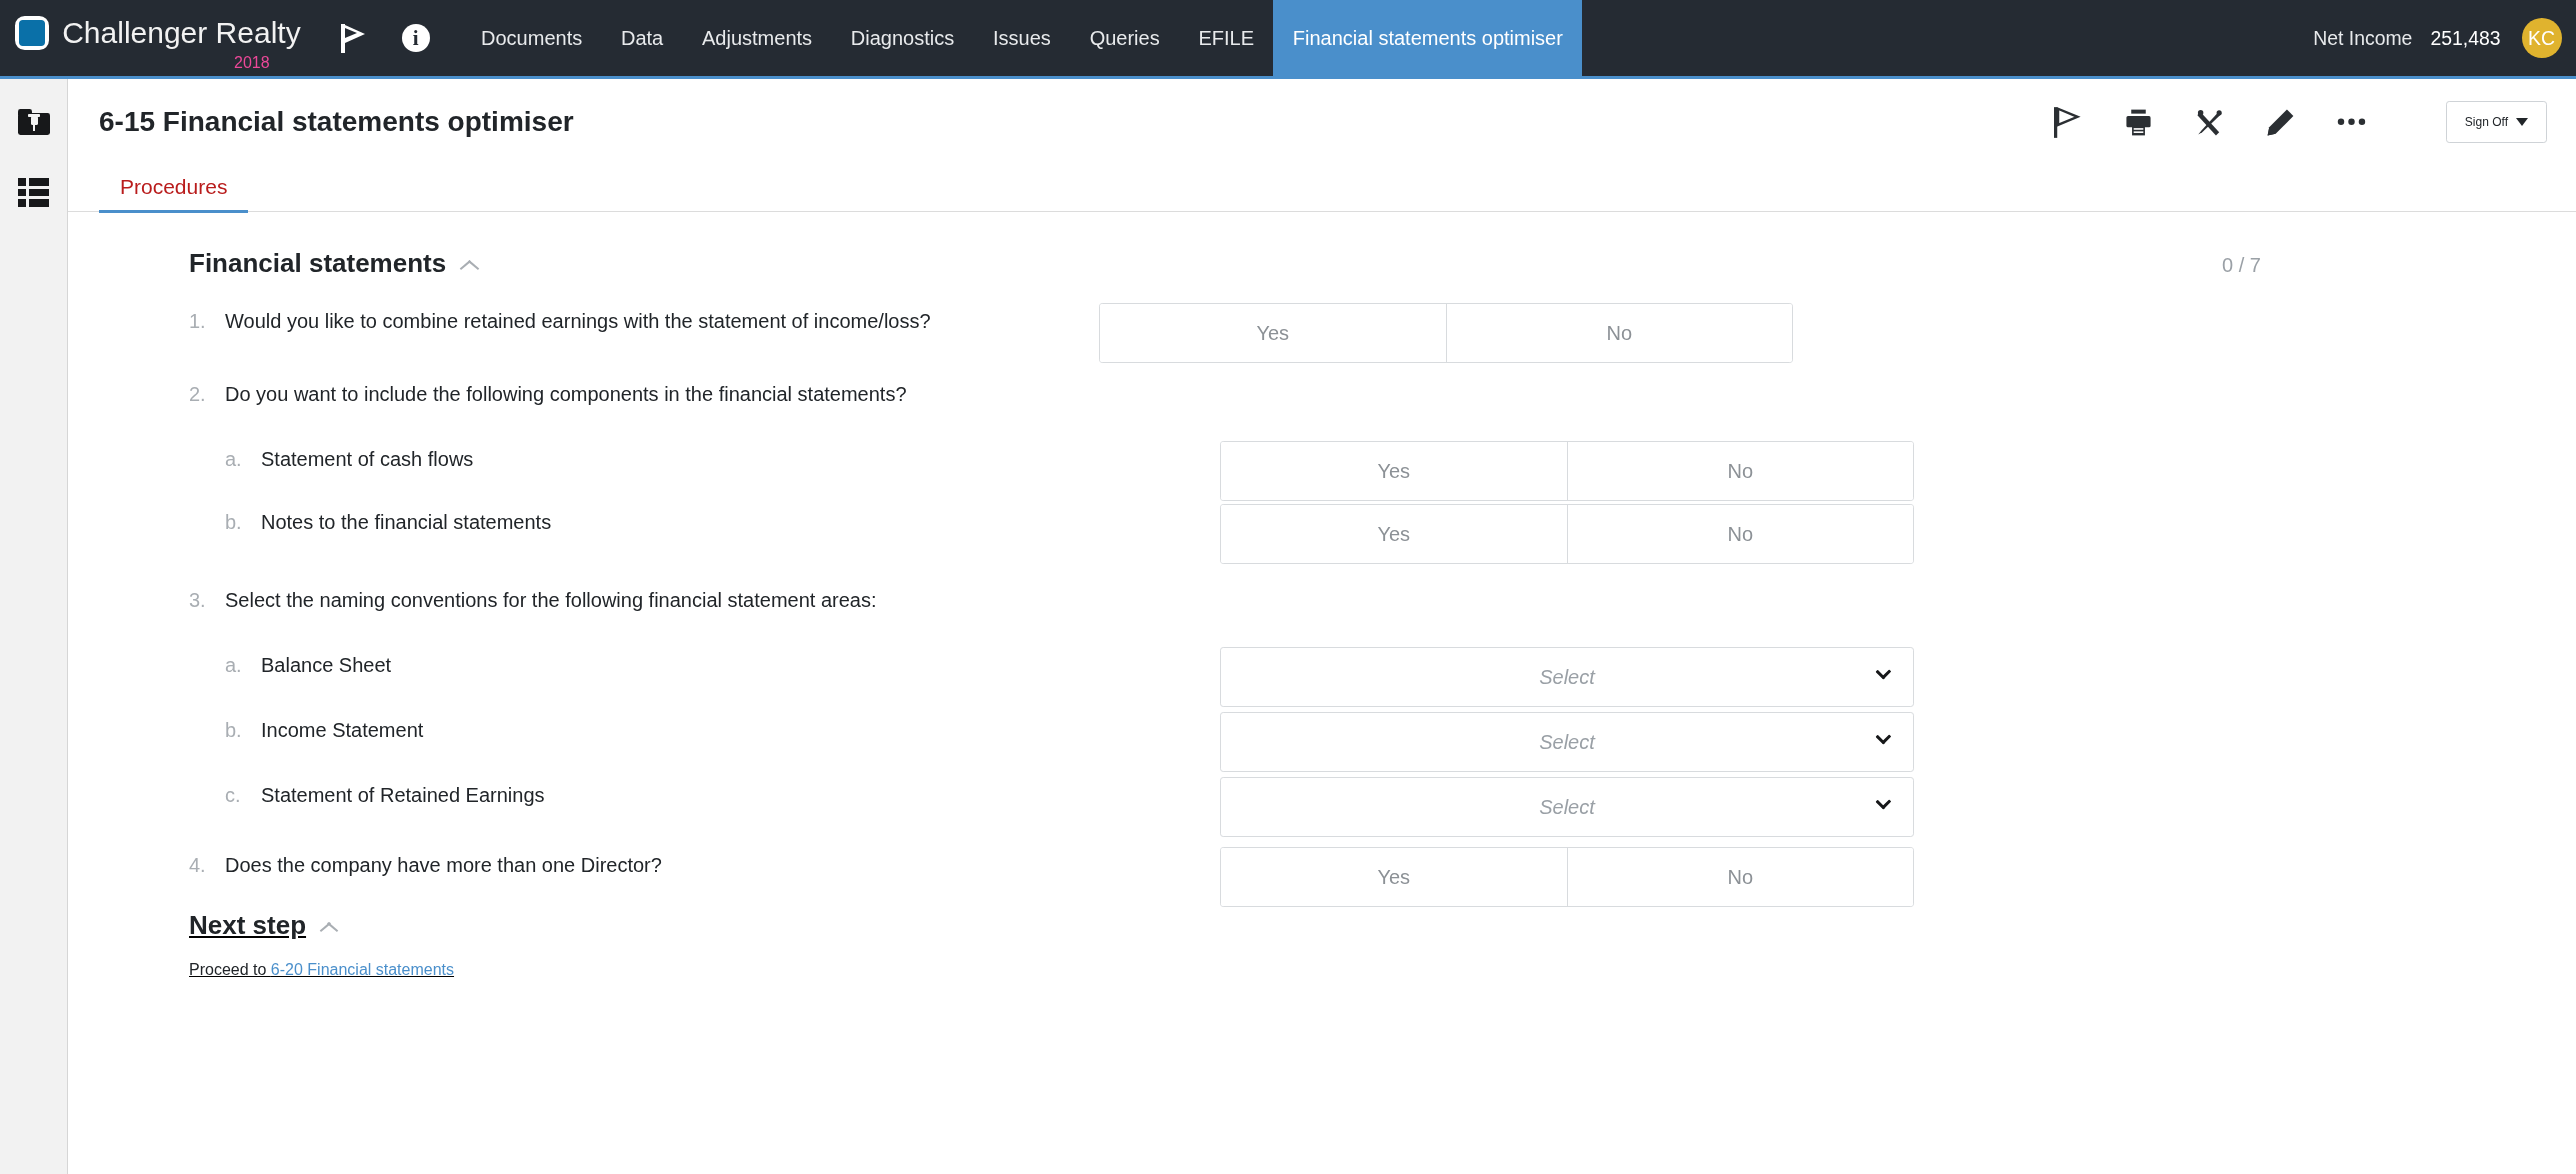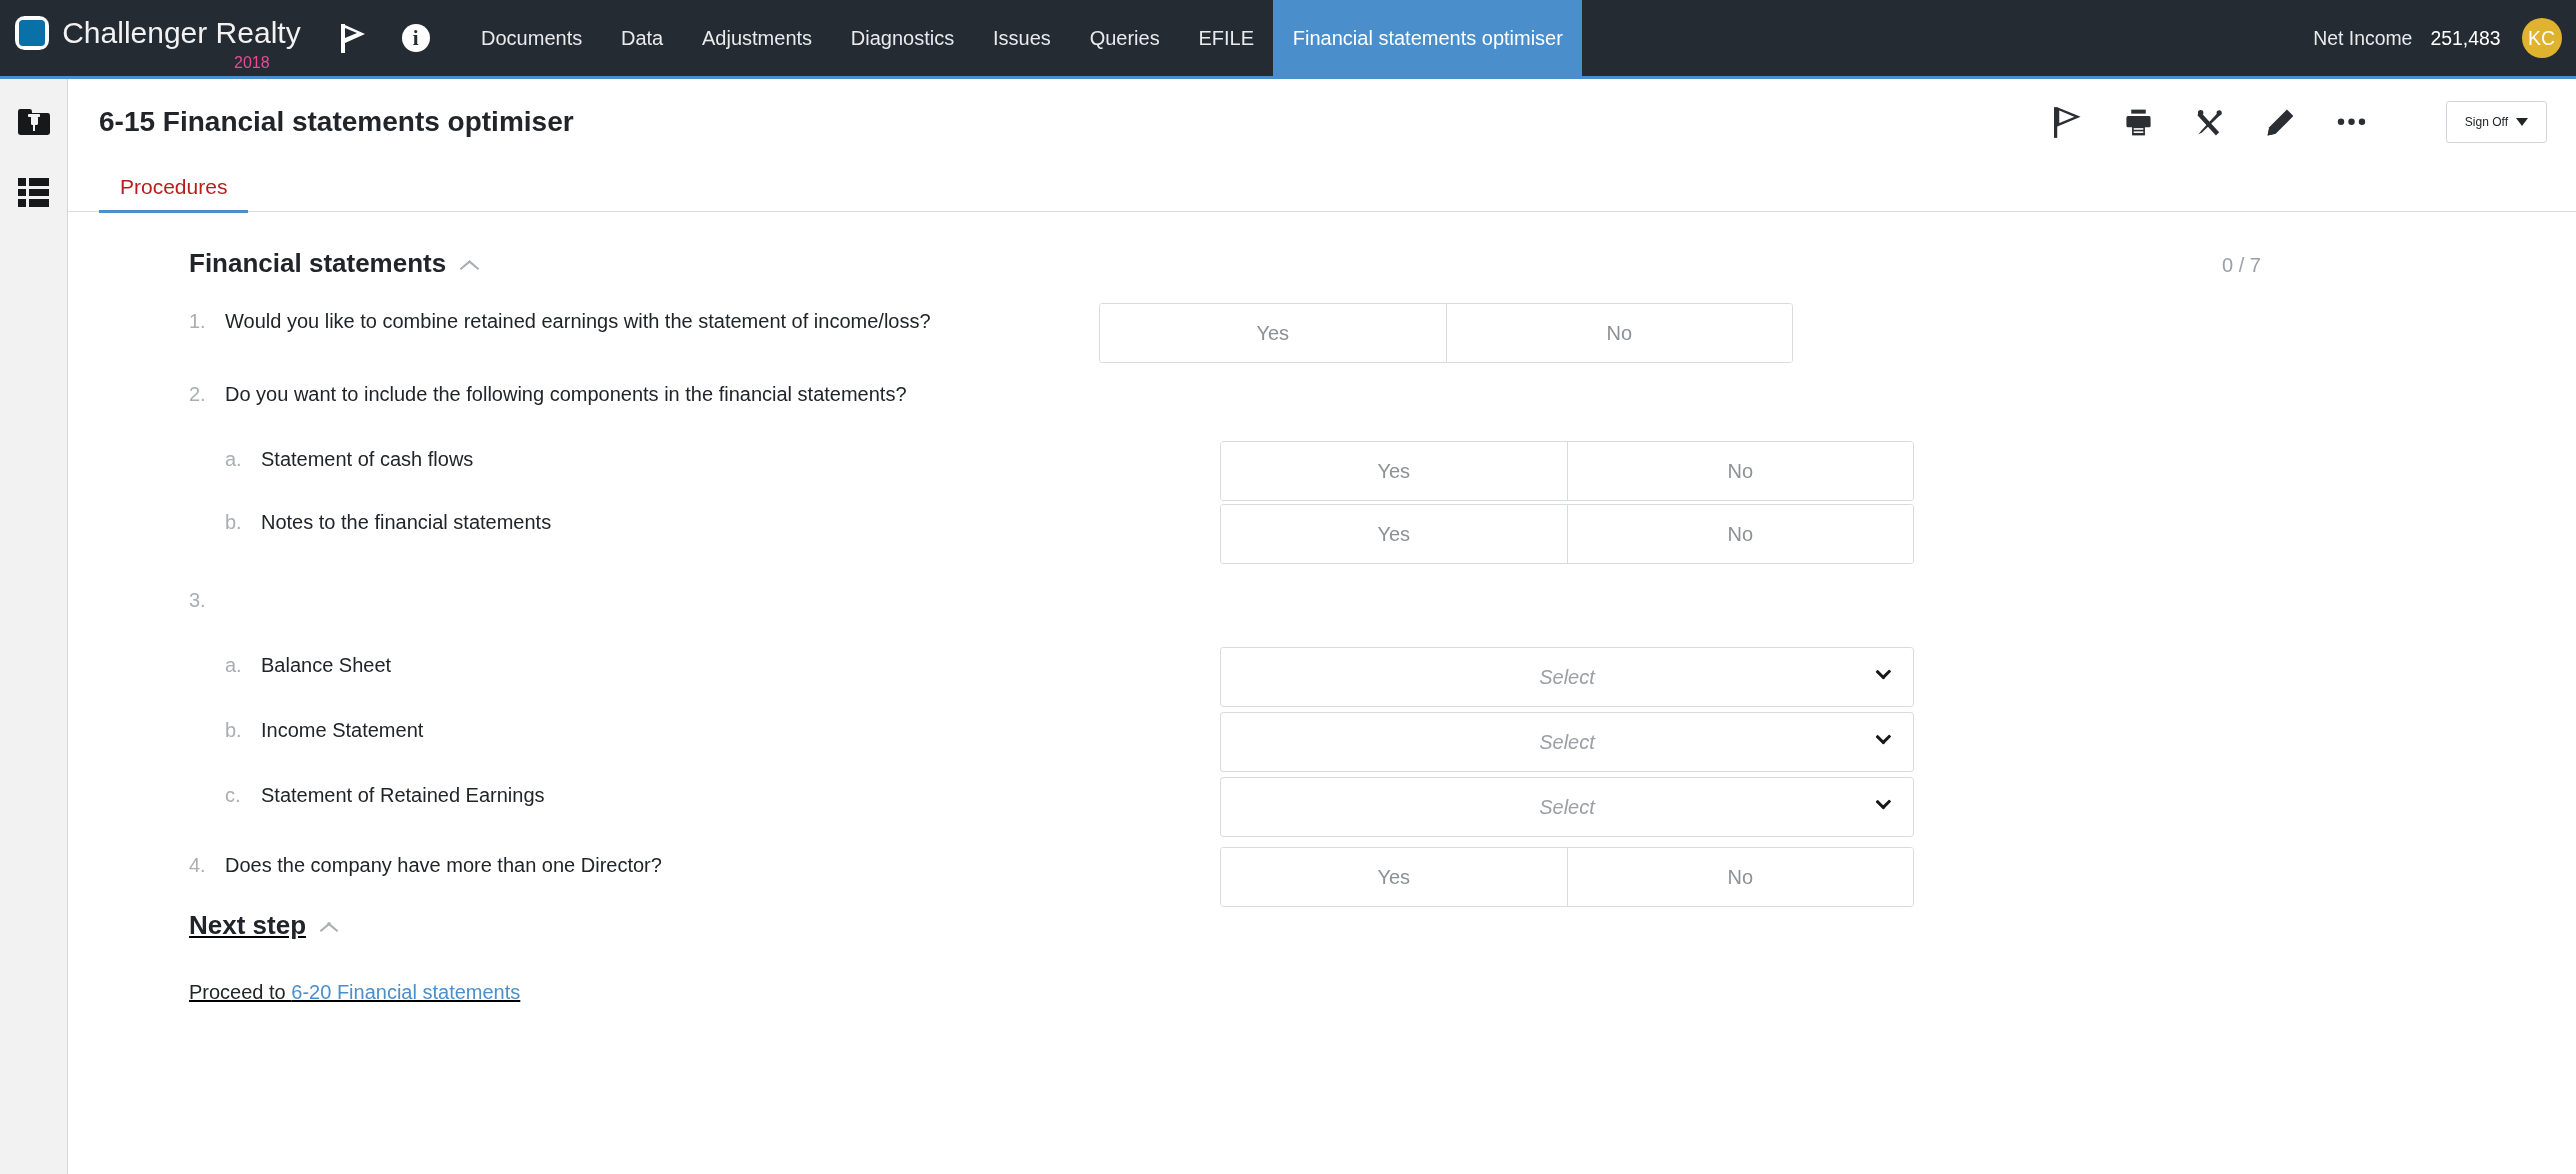--- a/index.html
+++ b/index.html
@@ -163,21 +163,21 @@
   }
   .sel-caret::before, .sel-caret::after {
     content: ""; position: absolute; top: 1.6px; width: 10.5px; height: 3.2px; background: #17181a; border-radius: 0.8px;
   }
   .sel-caret::before { left: -0.8px; transform: rotate(45deg); }
   .sel-caret::after { left: 4.8px; transform: rotate(-45deg); }
 
   .nextstep { padding-left: 121px; padding-top: 24px; text-decoration: underline; }
   .ns-head { display: flex; align-items: center; gap: 13px; }
   .ns-title { font-size: 26px; font-weight: 700; color: #212529; }
-  .ns-body { margin-top: 40px; font-size: 20px; color: #212529; white-space: nowrap; }
+  .ns-body { margin-top: 20px; font-size: 16px; color: #212529; white-space: nowrap; }
   .ns-link { color: #4a8fcb; text-decoration: none; cursor: pointer; }
 </style>
 </head>
 <body>
 
 <div class="topbar">
   <div class="brand-block">
     <div class="logo-outer">
       <div class="logo-inner"></div>
     </div>
@@ -335,20 +335,21 @@
       <div class="qcontrol" style="position:absolute;left:1031px;">
         <div class="yesno">
           <div class="half">Yes</div>
           <div class="half">No</div>
         </div>
       </div>
     </div>
 
     <div class="qrow" style="margin-top:39px;">
       <div class="qnum">3.</div>
+      <div class="qtext">Select the naming conventions for the following financial statement areas:</div>
     </div>
 
     <div class="qrow" style="margin-top:26px;position:relative;">
       <div class="qnum sub">a.</div>
       <div class="qtext">Balance Sheet</div>
       <div class="qcontrol" style="position:absolute;left:1031px;">
         <div class="selectbox">
           <span class="ph">Select</span>
           <span class="sel-caret"></span>
         </div>

